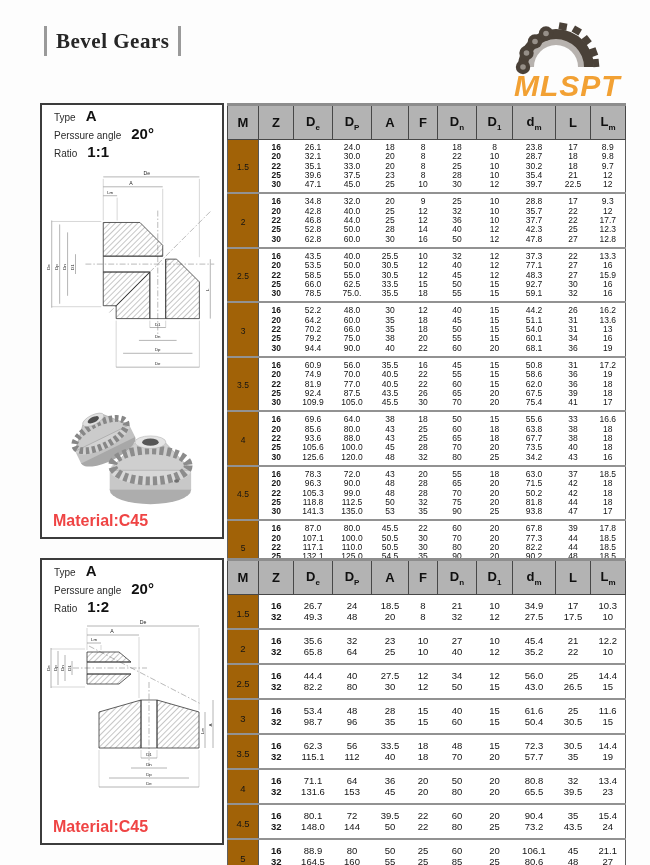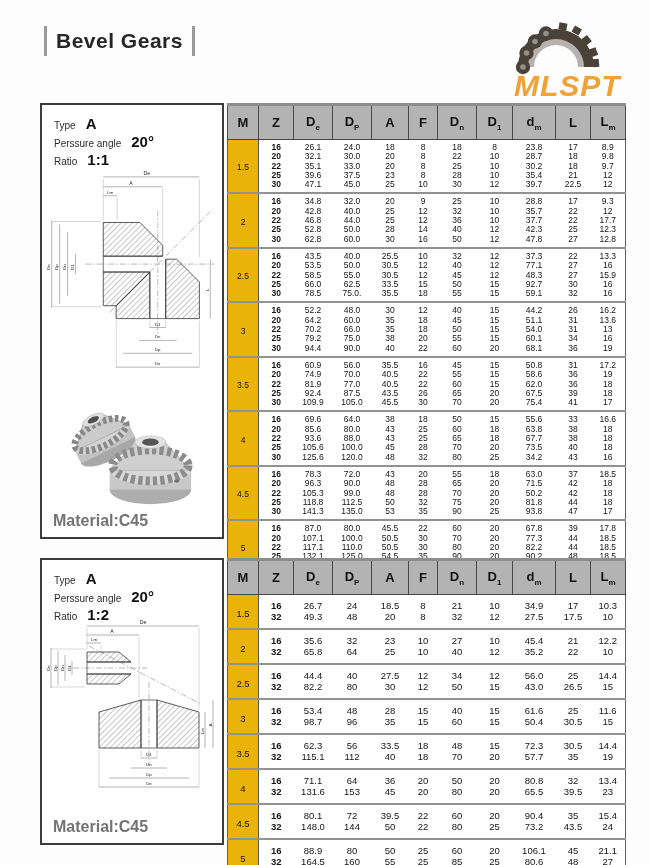--- a/index.html
+++ b/index.html
@@ -1,50 +1,50 @@
 <!DOCTYPE html>
 <html><head>
 <meta charset="utf-8">
 <style>
   html,body{margin:0;padding:0;}
   body{
     width:650px;height:865px;position:relative;background:#fdfdfd;
     font-family:"Liberation Sans",sans-serif;color:#1a1a1a;overflow:hidden;
   }
   
-  .title-wrap{position:absolute;left:44px;top:26px;display:flex;align-items:center;gap:9px;}
+  .title-wrap{position:absolute;left:44px;top:26px;display:flex;align-items:center;gap:9px;font-family:Liberation Serif, serif;}
   .vbar{width:3px;height:30px;background:#9a9a9a;}
   .page-title{font-size:21px;font-weight:bold;letter-spacing:.5px;color:#262626;}
   .logo{position:absolute;left:498px;top:12px;width:134px;height:88px;}
   
   .panel{position:absolute;background:#fff;border:2px solid #3c3c3c;box-sizing:border-box;}
   #panel1{left:40px;top:103px;width:184px;height:436px;}
   #panel2{left:40px;top:558px;width:184px;height:287px;}
-  .spec{position:absolute;left:12px;top:10px;}
+  .spec{position:absolute;left:12px;top:2px;}
   .spec-row{display:flex;align-items:baseline;gap:10px;margin-bottom:1px;}
   .spec-label{font-size:10px;color:#2b2b2b;}
   .spec-value{font-size:15px;font-weight:bold;color:#111;}
-  .material{position:absolute;left:11px;bottom:7px;font-size:16px;font-weight:bold;color:#737373;}
+  .material{position:absolute;left:11px;bottom:7px;font-size:16px;font-weight:bold;color:#ef4444;}
   .drawing{position:absolute;left:1px;}
   #drawing1{top:60px;width:178px;height:220px;}
   #photo1{position:absolute;left:6px;top:280px;width:168px;height:126px;}
   #drawing2{top:56px;width:178px;height:178px;}
   
   .tbl-wrap{position:absolute;left:227px;width:398px;}
   #twrap1{top:103px;}
   #twrap2{top:558px;}
   table.gear-table{border-collapse:collapse;table-layout:fixed;width:398px;background:#fff;
     border:1px solid #5f5f5f;border-top:3px solid #8d8d8d;border-bottom:3px solid #8d8d8d;}
   table.gear-table th{background:#b3b3b3;border:1px solid #474747;height:33px;
     font-size:13px;font-weight:bold;color:#101010;padding:0;}
   table.gear-table th sub{font-size:8px;}
   table.gear-table td{text-align:center;color:#141414;padding:0;}
   #table1 td{font-size:8.5px;line-height:9.3px;}
   #table2 td{font-size:9.5px;line-height:10.5px;}
-  td.mcol{background:#eab308;border-right:1px solid #565656;font-size:10px;}
+  td.mcol{background:#a16207;border-right:1px solid #565656;font-size:10px;}
   td.zcol{font-weight:bold;}
   tr.g-sep td{border-top:2px solid #929292;}
   tr.g-first td{padding-top:3px;}
   tr.g-last td{padding-bottom:3px;}
   #table2 tr.g-first td{padding-top:6px;}
   #table2 tr.g-last td{padding-bottom:6px;}
   
   .cl{stroke:#8a8a8a;stroke-width:.6;stroke-dasharray:6 2 1.5 2;fill:none;}
   .ol{stroke:#333;stroke-width:.8;}
   .bl{stroke:#333;stroke-width:.7;}

